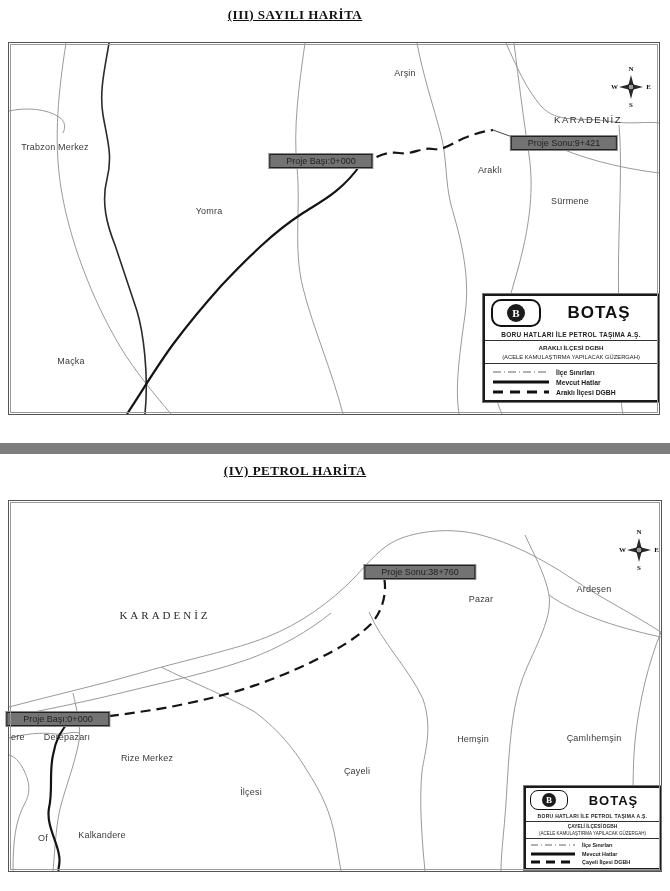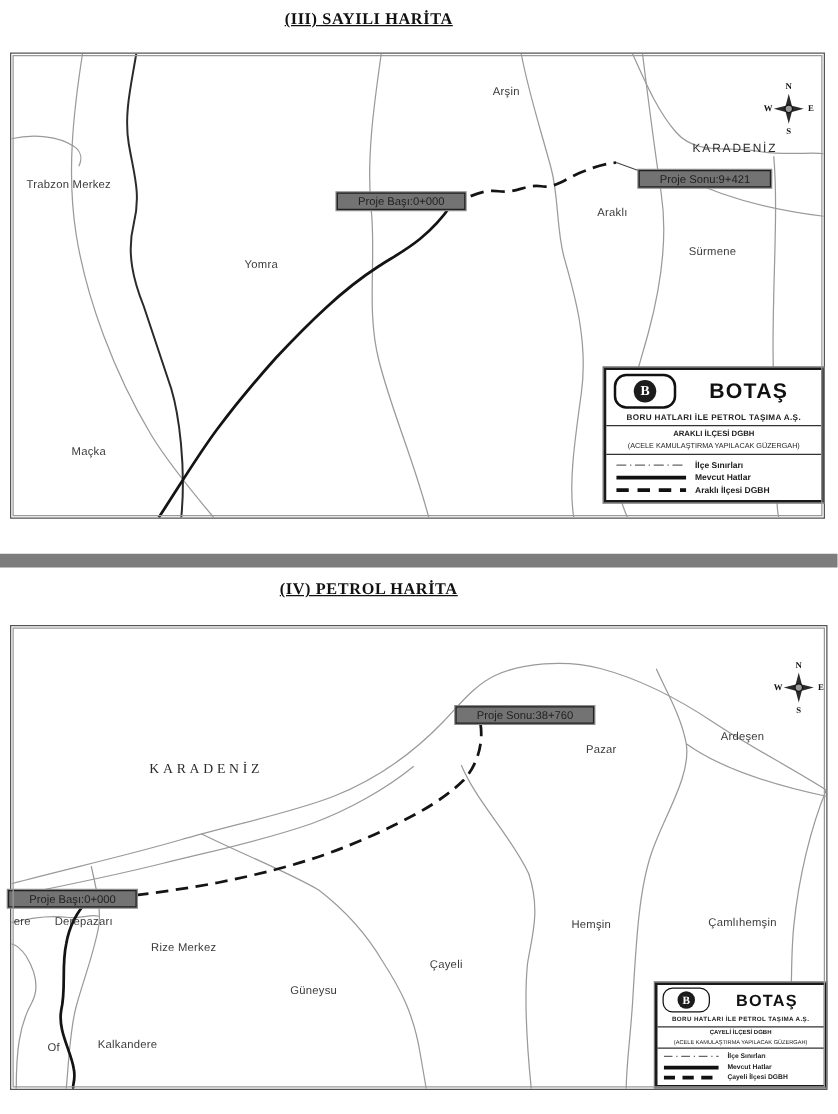--- a/index.html
+++ b/index.html
@@ -182,21 +182,21 @@
       <path d="M540,94 C565,112 605,126 652,136"></path>
       <path d="M652,131 C640,160 630,200 626,240 C622,280 626,330 622,370"></path>
     </g>
     <path d="M62,219 C52,228 46,242 44,254 C40,272 44,290 40,307 C37,324 48,340 50,354 C52,364 48,368 50,370" fill="none" stroke="#141414" stroke-width="2.2"></path>
     <path d="M84,217 C110,214 140,210 166,205 C196,199 224,192 250,183 C278,173 304,161 326,149 C342,140 354,131 362,123 C372,112 376,98 376,86 C376,78 374,72 374,68" fill="none" stroke="#141414" stroke-width="2.2" stroke-dasharray="10 6"></path>
   </svg>
 
   <div class="place edge" style="left:2px;top:236px;">ere</div>
   <div class="place" style="left:58px;top:236px;">Derepazarı</div>
   <div class="place" style="left:138px;top:257px;">Rize Merkez</div>
-  <div class="place" style="left:242px;top:291px;">Güneysu</div>
+  <div class="place" style="left:242px;top:291px;">İlçesi</div>
   <div class="place" style="left:348px;top:270px;">Çayeli</div>
   <div class="place" style="left:464px;top:238px;text-align:center;">Hemşin</div>
   <div class="place" style="left:585px;top:237px;">Çamlıhemşin</div>
   <div class="place" style="left:34px;top:337px;text-align:center;">Of</div>
   <div class="place" style="left:93px;top:334px;">Kalkandere</div>
   <div class="place" style="left:472px;top:98px;">Pazar</div>
   <div class="place" style="left:585px;top:88px;">Ardeşen</div>
   <div class="sea" style="left:156px;top:86px;">KARADENİZ</div>
 
   <div class="kmbox" style="left:49px;top:218px;">Proje Başı:0+000</div>

